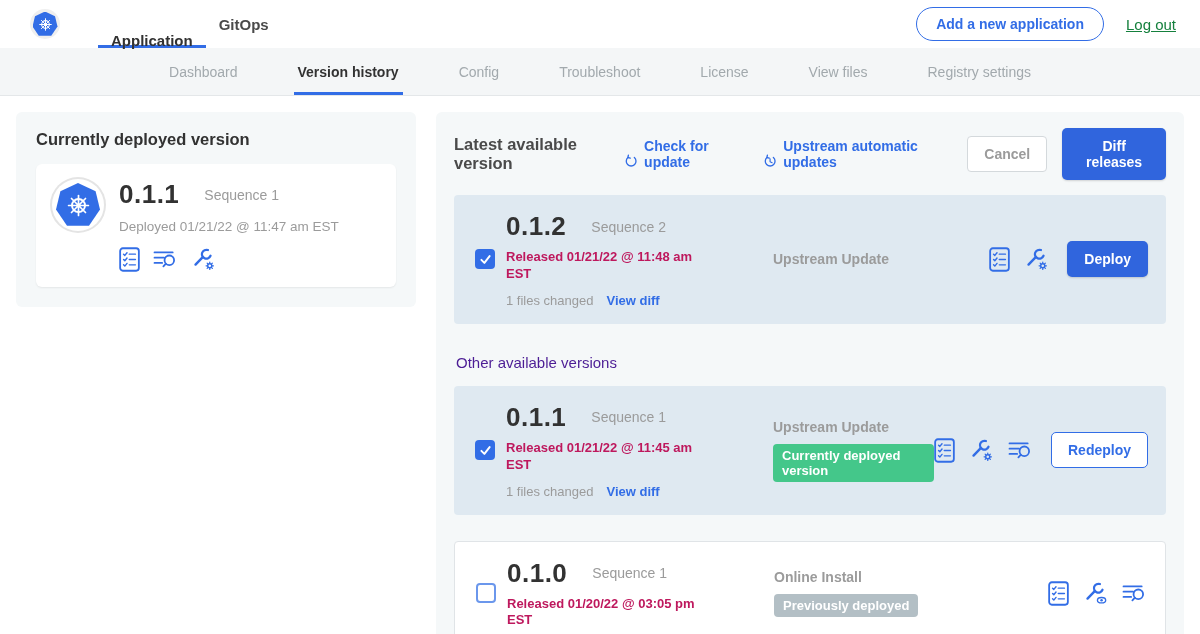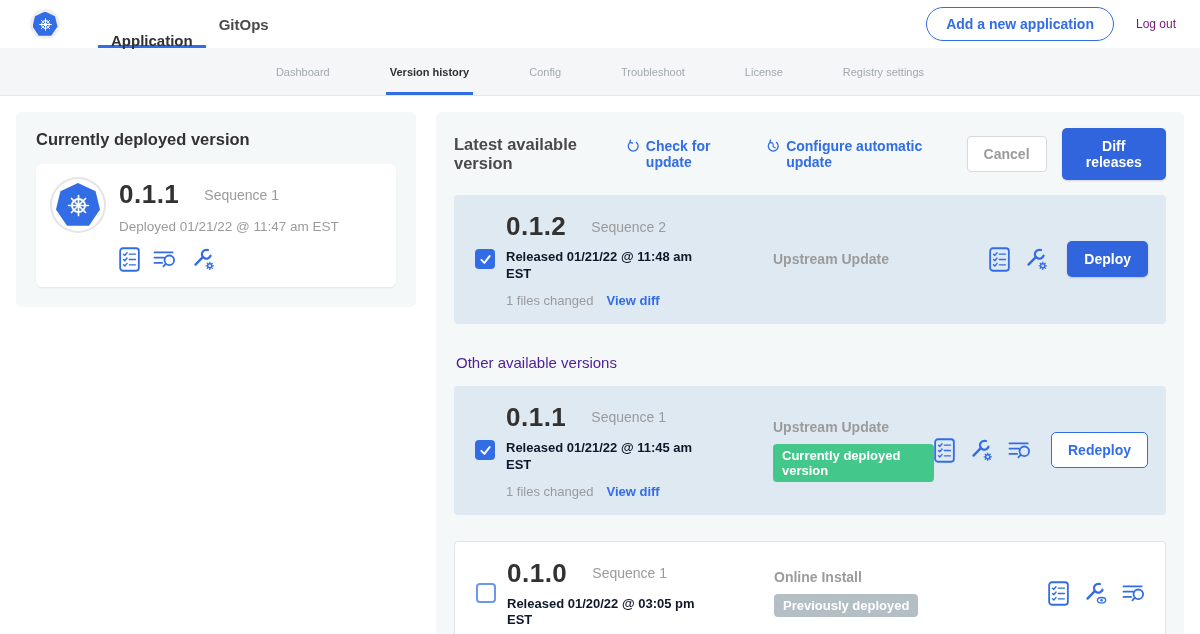--- a/index.html
+++ b/index.html
@@ -11,25 +11,25 @@
   .brand { display:flex; align-items:center; margin-right:38px; }
   .logo-outer { width:30px; height:30px; border-radius:50%; background:#efefef; display:flex; align-items:center; justify-content:center; }
   .heptagon { background:#326de6; display:flex; align-items:center; justify-content:center;
     clip-path:polygon(50% 0%, 90% 19%, 100% 60%, 75% 97%, 25% 97%, 0% 60%, 10% 19%); }
   .logo-outer .heptagon { width:25px; height:25px; }
   .topnav-tab { display:flex; align-items:center; padding:0 13px; font-size:15px; font-weight:600; color:#4a4a4a; cursor:pointer; border-bottom:3px solid transparent; border-top:3px solid transparent; }
   .topnav-tab.active { font-weight:700; color:#323232; border-bottom-color:#326de6;margin-top:32px; }
   .topnav-spacer { flex:1; }
   .add-app-btn { align-self:center; border:1.5px solid #326de6; color:#326de6; background:#fff;
     font-size:14px; font-weight:700; border-radius:20px; padding:8px 19px; cursor:pointer; margin-right:22px; }
-  .logout { align-self:center; font-size:12px; color:#701a75; cursor:pointer; }
+  .logout { align-self:center; font-size:15px; color:#15803d; cursor:pointer;text-decoration:underline; }
 
   
   .subnav { height:48px; background:#f4f6f7; border-bottom:1px solid #e4e7e9; display:flex; justify-content:center; gap:52px; }
-  .subnav-tab { display:flex; align-items:center; font-size:11px; color:#a2a9ad; cursor:pointer; border-bottom:3px solid transparent; border-top:3px solid transparent; padding:0 4px;text-align:center; }
+  .subnav-tab { display:flex; align-items:center; font-size:14px; color:#a2a9ad; cursor:pointer; border-bottom:3px solid transparent; border-top:3px solid transparent; padding:0 4px;text-align:center; }
   .subnav-tab.active { color:#323232; font-weight:700; border-bottom-color:#326de6; }
 
   
   .main { display:flex; align-items:flex-start; padding:16px; gap:20px; }
   .panel { background:#f5f8f9; border-radius:6px; }
   .left-panel { width:400px; padding:18px 20px 20px; }
   .left-panel h2 { font-size:16.5px; font-weight:700; color:#323232; margin-bottom:15px; }
   .deployed-card { background:#fff; border-radius:6px; box-shadow:0 1px 2px rgba(0,0,0,.07); padding:15px 16px; display:flex; gap:15px; }
   .app-logo-outer { width:52px; height:52px; border-radius:50%; background:#fff; box-shadow:0 0 0 2px #e4e4e4; display:flex; align-items:center; justify-content:center; flex:none; }
   .app-logo-outer .heptagon { width:44px; height:44px; }
@@ -37,35 +37,35 @@
   .ver-num { font-size:26px; font-weight:700; color:#323232; letter-spacing:.5px; }
   .ver-seq { font-size:14px; color:#9b9b9b;margin-left:14px; }
   .deployed-ts { font-size:13.5px; color:#9b9b9b; margin-top:9px;text-align:right; }
   .icon-row { display:flex; align-items:center; gap:13px; margin-top:13px; color:#326de6; }
   .icon { display:block; cursor:pointer; }
 
   
   .right-panel { flex:1; padding:16px 18px 22px; }
   .rp-header { display:flex; align-items:center; margin-bottom:15px; }
   .rp-title { font-size:16.5px; font-weight:700; color:#4a4a4a; margin-right:14px; }
-  .link-action { display:flex; align-items:flex-start; gap:6px; color:#326de6; font-size:14px; font-weight:600; cursor:pointer; margin-right:24px; }
+  .link-action { display:flex; align-items:flex-end; gap:6px; color:#326de6; font-size:14px; font-weight:600; cursor:pointer; margin-right:24px; }
   .btn { font-size:14px; font-weight:700; border-radius:5px; padding:9px 16px; cursor:pointer; border:1px solid transparent; }
   .btn-cancel { background:#fff; border-color:#d4d9dc; color:#9b9b9b; font-weight:600; margin-left:auto; margin-right:15px; border-radius:4px; }
   .btn-primary { background:#3065dd; color:#fff; box-shadow:0 1px 2px rgba(0,0,0,.15); }
   .btn-outline { background:#fff; color:#326de6; border:1px solid #326de6; }
 
   .version-card { border-radius:4px; display:flex; align-items:center; padding:16px 18px 16px 10px; }
   .version-card.selected { background:#dfe9f1; }
   .version-card.plain { background:#fff; border:1px solid #e0e4e7; }
   .cb-col { width:42px; display:flex; justify-content:center; flex:none; }
   .checkbox { width:20px; height:20px; border-radius:4px; cursor:pointer; display:flex; align-items:center; justify-content:center; }
   .checkbox.checked { background:#326de6; color:#fff; }
   .checkbox.unchecked { background:#fff; border:2px solid #6b97ec; }
   .v-info { width:205px; flex:none; }
-  .released { font-size:13px; font-weight:700; color:#0f172a; margin-top:7px; width:192px; line-height:1.3; }
+  .released { font-size:13px; font-weight:700; color:#be185d; margin-top:7px; width:192px; line-height:1.3; }
   .files-row { display:flex; align-items:center; gap:13px; margin-top:10px; font-size:13px; color:#9b9b9b; }
   .view-diff { color:#326de6; font-weight:700; cursor:pointer; }
   .src-col { flex:1; padding-left:62px; align-self:center; }
   .src-label { font-size:14px; font-weight:600; color:#9b9b9b; }
   .badge { display:inline-block; margin-top:9px; font-size:13px; font-weight:700; color:#fff; border-radius:4px; padding:4px 9px; }
   .badge.green { background:#44c78a; }
   .badge.gray { background:#b3bfc5; }
   .actions { display:flex; align-items:center; gap:14px; color:#326de6; }
   .actions .btn { margin-left:4px; }
   .other-title { font-size:15px; color:#4c1d95; margin:30px 0 15px 2px; }
@@ -168,20 +168,21 @@
   <button class="add-app-btn">Add a new application</button>
   <div class="logout">Log out</div>
 </header>
 
 <nav class="subnav">
   <div class="subnav-tab">Dashboard</div>
   <div class="subnav-tab active">Version history</div>
   <div class="subnav-tab">Config</div>
   <div class="subnav-tab">Troubleshoot</div>
   <div class="subnav-tab">License</div>
+  <div class="subnav-tab">View files</div>
   <div class="subnav-tab">Registry settings</div>
 </nav>
 
 <main class="main">
 
   <section class="panel left-panel">
     <h2>Currently deployed version</h2>
     <div class="deployed-card">
       <div class="app-logo-outer">
         <div class="heptagon" style="color:#fff">
@@ -219,21 +220,21 @@
       <span class="link-action">
         <svg class="icon" width="17" height="17">
             <use href="#i-refresh"></use>
           </svg>
         <span>Check for update</span>
       </span>
       <span class="link-action">
         <svg class="icon" width="17" height="17">
             <use href="#i-clock-refresh"></use>
           </svg>
-        <span>Configure automatic update</span>
+        <span>Upstream automatic updates</span>
       </span>
       <button class="btn btn-cancel">Cancel</button>
       <button class="btn btn-primary">Diff releases</button>
     </div>
 
     <div class="version-card selected">
       <div class="cb-col">
         <div class="checkbox checked">
           <svg class="icon" width="15" height="15">
               <use href="#i-check"></use>

